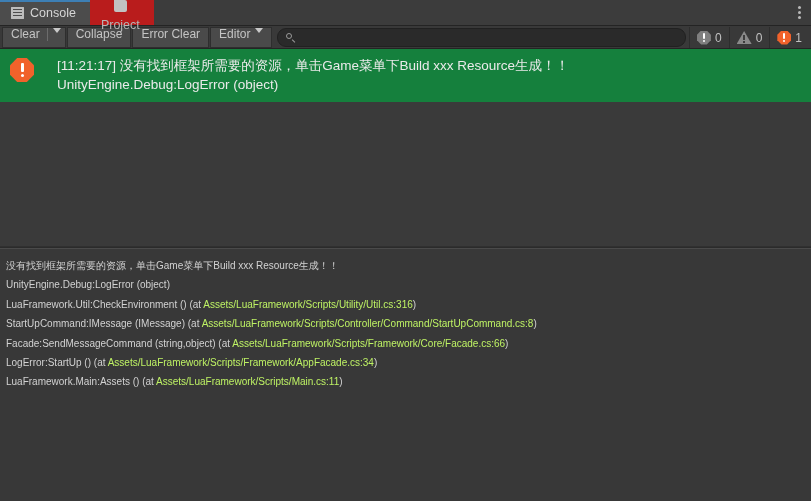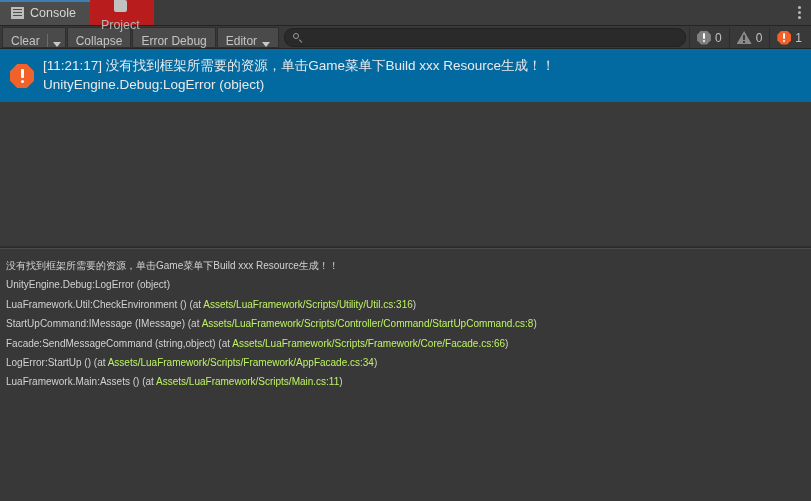--- a/index.html
+++ b/index.html
@@ -117,21 +117,21 @@
     border-bottom: 1px solid #242424;
     padding: 1px 2px 0 2px;
     box-sizing: border-box;
   }
   .tbtn {
     background: #4a4a4a;
     border: 1px solid #2e2e2e;
     color: #c4c4c4;
     font-size: 12px;
     display: flex;
-    align-items: flex-end;
+    align-items: flex-start;
     padding: 0 8px;
     margin-right: 1px;
     cursor: default;
     white-space: nowrap;
     line-height: 1;
   }
   .tbtn.split {
     padding-right: 4px;
   }
   .tbtn .divider {
@@ -257,25 +257,25 @@
 
   
   .loglist {
     background: #3a3a3a;
     height: 197px;
     flex: 0 0 auto;
     overflow: hidden;
     position: relative;
   }
   .logrow {
-    background: #0369a1;
-    display: flex;
-    align-items: center;
+    background: #15803d;
+    display: flex;
+    align-items: flex-start;
     padding: 7px 8px 8px 10px;
-    gap: 9px;
+    gap: 23px;
     cursor: default;
     box-sizing: border-box;
   }
   .logrow .bigoct {
     width: 24px; height: 24px;
     background: #f1622b;
     clip-path: polygon(30% 0, 70% 0, 100% 30%, 100% 70%, 70% 100%, 30% 100%, 0 70%, 0 30%);
     position: relative;
     flex: 0 0 auto;
     margin-top: 2px;
@@ -361,21 +361,21 @@
   <div class="toolbar">
     <div class="tbtn split">
       <span>Clear</span>
       <span class="divider"></span>
       <span class="caret"></span>
     </div>
     <div class="tbtn">
       <span>Collapse</span>
     </div>
     <div class="tbtn">
-      <span>Error Debug</span>
+      <span>Error Clear</span>
     </div>
     <div class="tbtn">
       <span>Editor</span>
       <span class="caret"></span>
     </div>
     <div class="search">
       <span class="magnifier"></span>
       <input type="text" placeholder="" style="">
     </div>
     <div class="counter">

